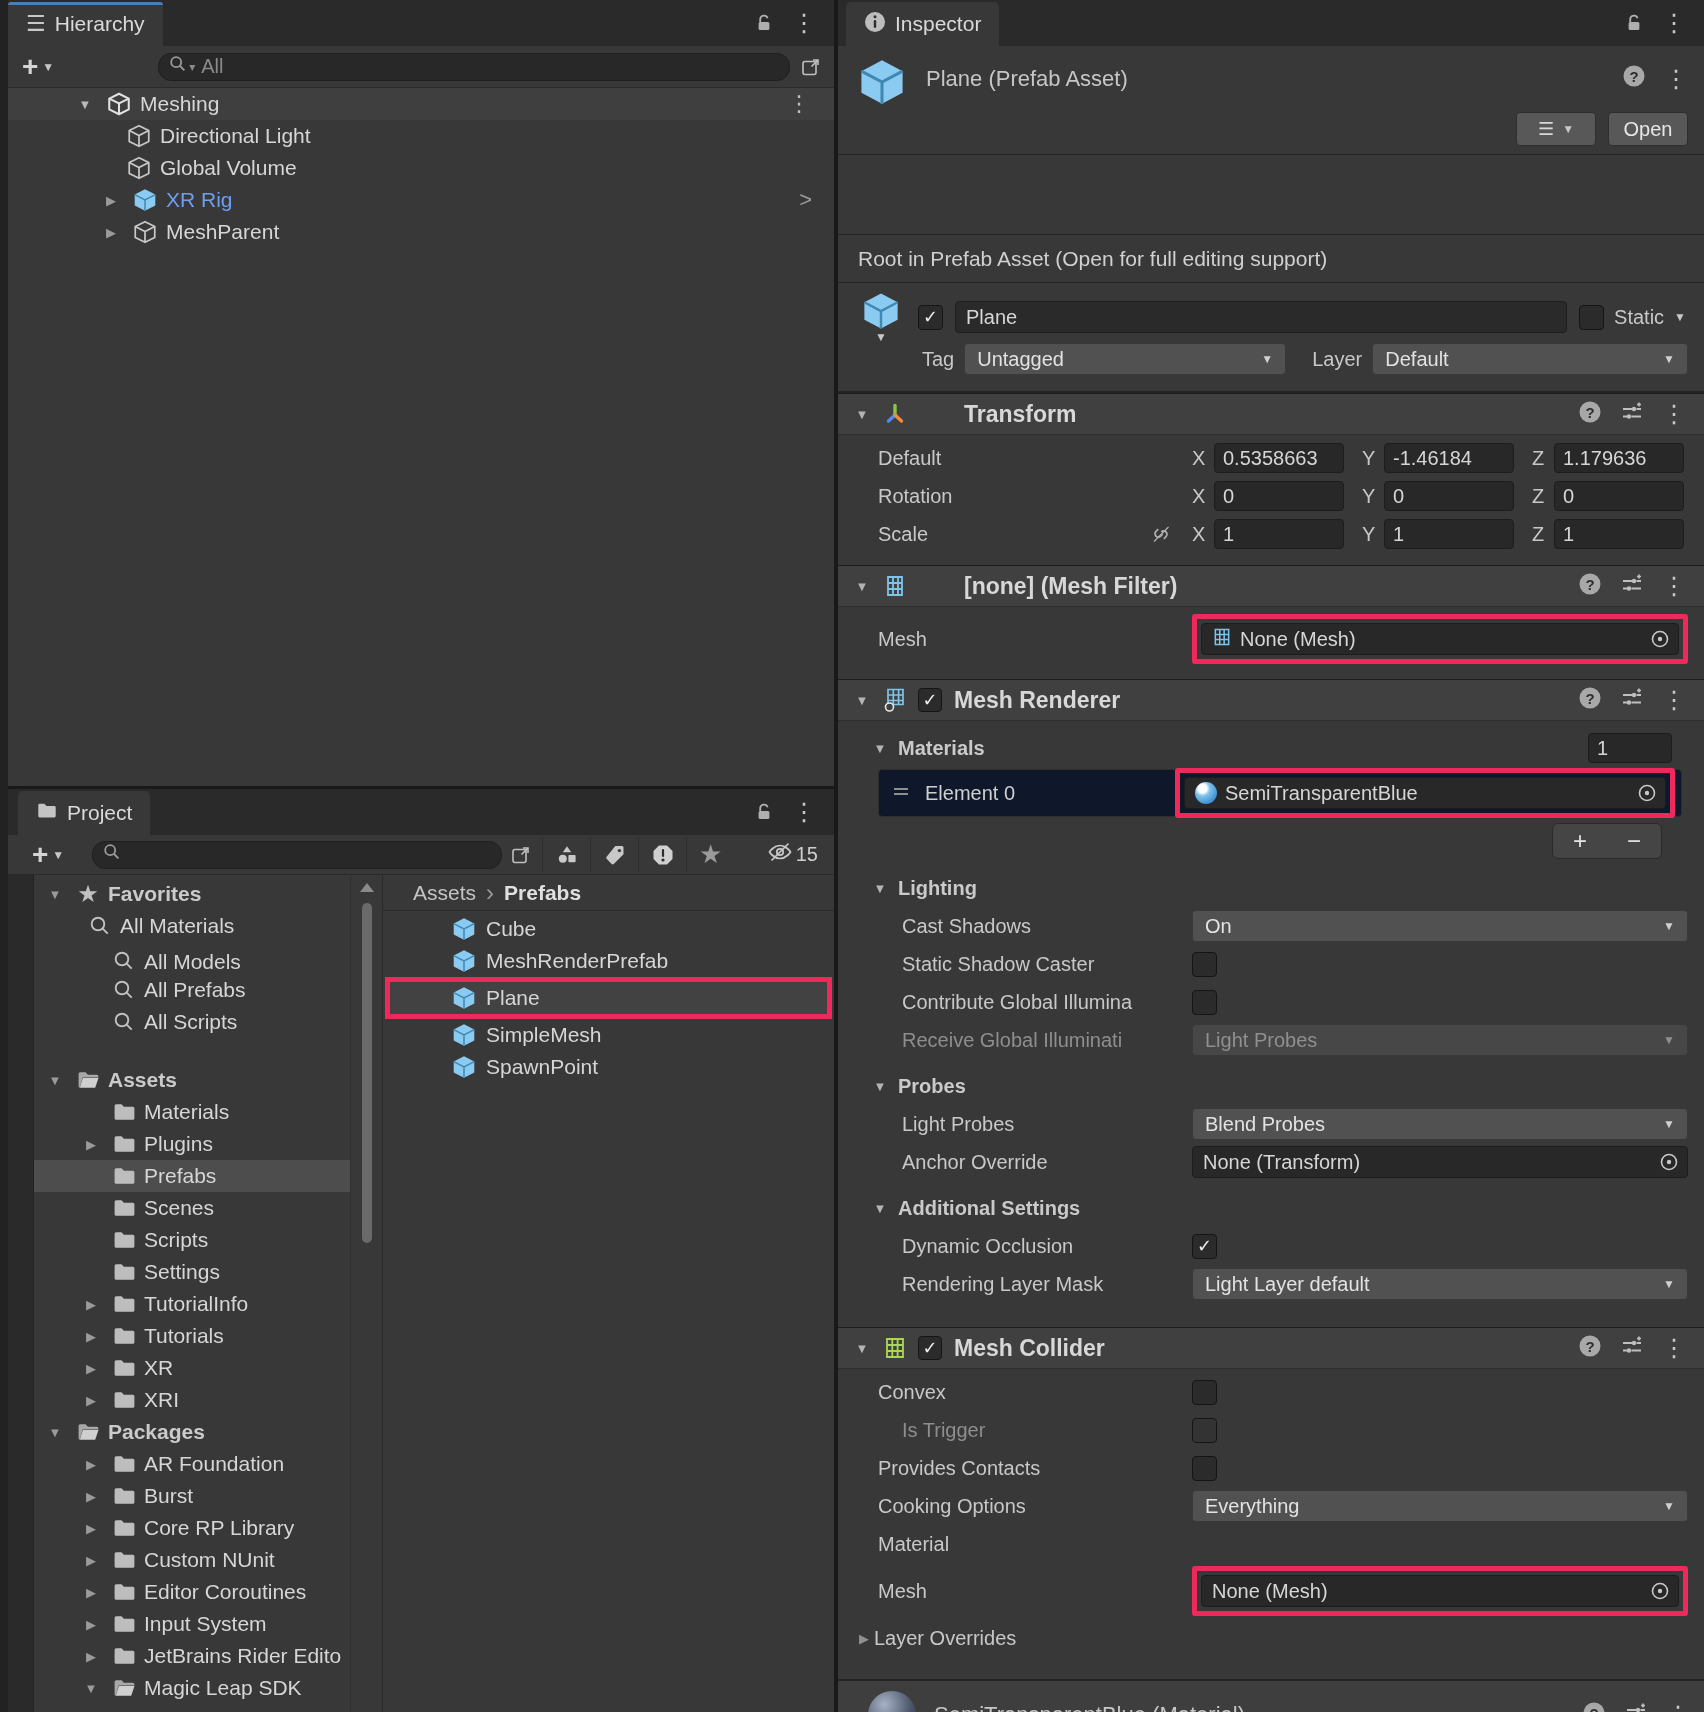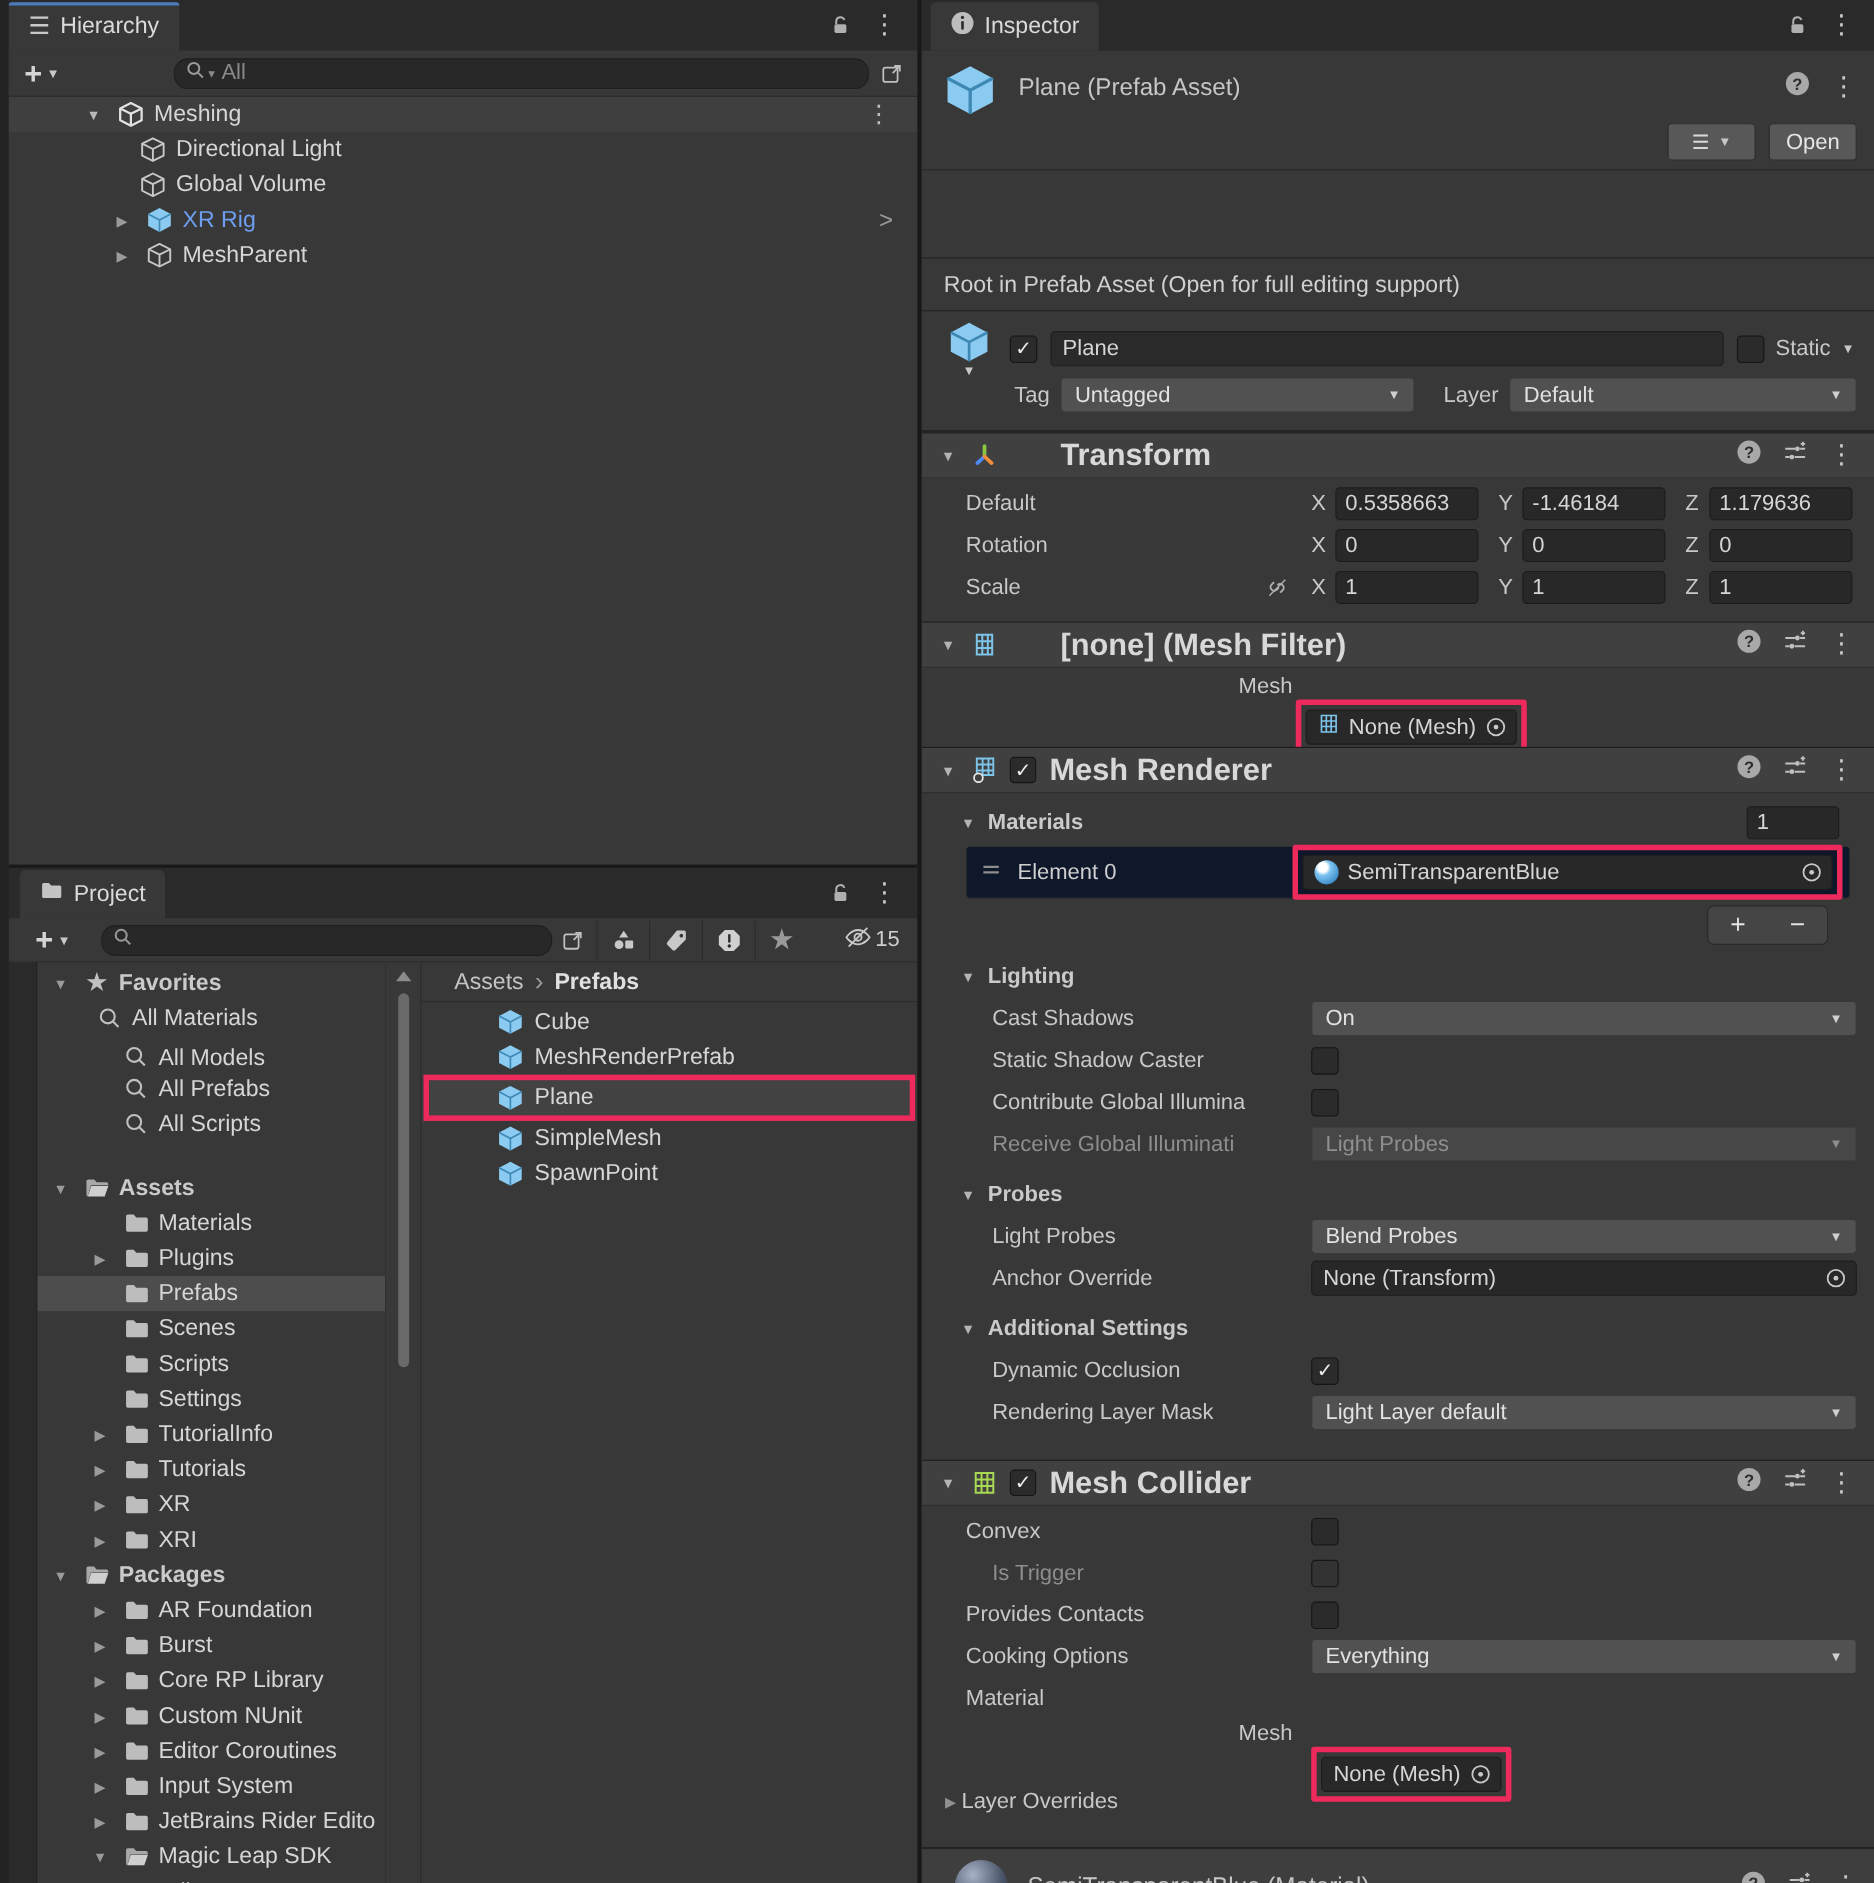--- a/index.html
+++ b/index.html
@@ -96,27 +96,27 @@
   .flabel { color:#C8C8C8; font-size:20px; }
   .dropdown { height:32px; background:#515151; border:1px solid #393939; border-radius:4px; display:flex; align-items:center; padding:0 12px; color:#E2E2E2; font-size:20px; }
   .dropdown .caret { margin-left:auto; color:#D0D0D0; }
   .dropdown.disabled { background:#474747; color:#8F8F8F; }
   .dropdown.disabled .caret { color:#8F8F8F; }
   .dd-tag { width:322px; }
   .dd-layer { flex:1; }
 
   .chead { height:42px; background:#404040; border-top:1px solid #1c1c1c; border-bottom:1px solid #2e2e2e; display:flex; align-items:center; gap:10px; padding:0 14px; flex:0 0 auto; }
   .chead .foldarrow { width:20px; text-align:center; font-size:13px; color:#B4B4B4; }
-  .chead .ctitle { font-size:28px; font-weight:bold; color:#D8D8D8; margin-left:2px;text-align:center; }
+  .chead .ctitle { font-size:23px; font-weight:bold; color:#D8D8D8; margin-left:2px;text-align:center; }
   .chead .hicons { margin-left:auto; display:flex; align-items:center; gap:18px; padding-right:4px; }
   .cicon { width:26px; height:26px; display:flex; align-items:center; justify-content:center; }
 
   .ibody { padding:6px 16px 10px 40px; flex:0 0 auto; }
   .irow { height:34px; display:flex; align-items:center; margin-bottom:4px; }
-  .irow.tall { height:52px;flex-direction:column; }
+  .irow.tall { height:52px; }
   .ilabel { width:314px; color:#C8C8C8; font-size:20px; white-space:nowrap; overflow:hidden; flex:0 0 auto; }
   .ilabel.ind1 { padding-left:24px; width:314px; }
   .ilabel.dim { color:#8E8E8E; }
   .ival { flex:1; display:flex; align-items:center; }
   .vecgroup { flex:1; display:flex; align-items:center; }
   .axis { width:22px; color:#C8C8C8; font-size:20px; flex:0 0 auto; }
   .numfield { width:130px; height:30px; background:#282828; border:1px solid #1c1c1c; border-radius:4px; display:flex; align-items:center; padding:0 8px; color:#D6D6D6; font-size:20px; margin-right:18px; }
   .numfield.last { margin-right:0; }
   .scale-link { margin-left:auto; margin-right:20px; display:flex; }
   .objfield { flex:1; height:32px; background:#282828; border:1px solid #1c1c1c; border-radius:4px; display:flex; align-items:center; gap:8px; padding:0 8px 0 10px; color:#D6D6D6; font-size:20px; }

